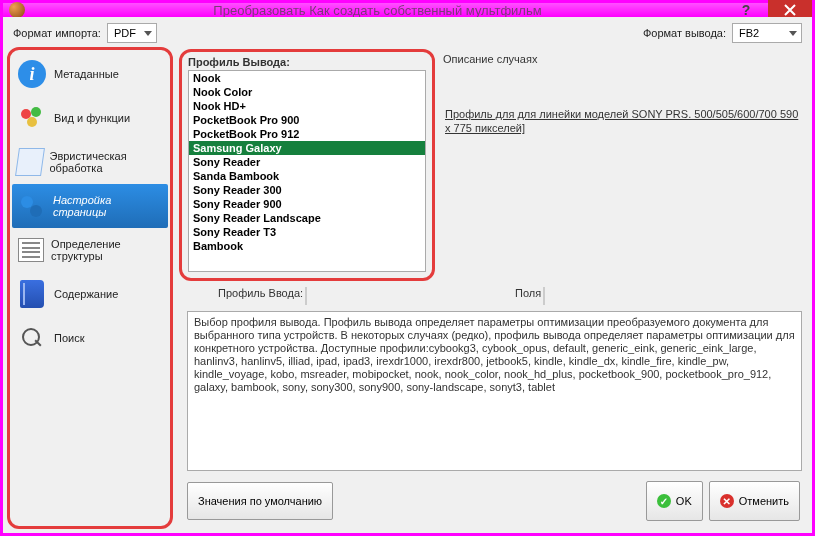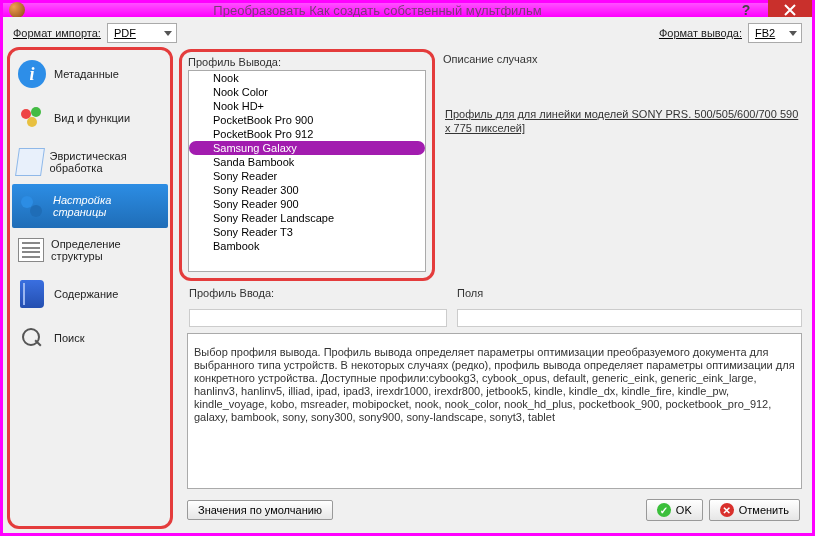--- a/index.html
+++ b/index.html
@@ -6,54 +6,54 @@
   body { background: #ff00ff; width: 815px; height: 536px; overflow: hidden; padding: 3px; }
   .window { background: #fff; width: 100%; height: 100%; display: flex; flex-direction: column; position: relative; }
   .titlebar { background: linear-gradient(#ff50ff, #ff00ff); height: 14px; display: flex; align-items: center; color: #333; font-size: 13px; }
   .titlebar .icon-slot { width: 28px; display: flex; justify-content: center; }
   .titlebar .title-text { flex: 1; text-align: center; color: #7a3a77; font-size: 13px; }
   .titlebar .win-controls { display: flex; }
   .titlebar .wc { width: 44px; height: 22px; display: flex; align-items: center; justify-content: center; font-size: 14px; color: #fff; }
   .titlebar .wc.close { background: #c9302c; }
   .titlebar .wc.help { background: transparent; color: #444; font-weight: bold; }
 
-  .top-row { display: flex; padding: 6px 10px 4px 10px; align-items: center; background: #f0f0f0; gap: 6px; text-decoration: underline; }
+  .top-row { display: flex; padding: 6px 10px 4px 10px; align-items: center; background: #f0f0f0; gap: 6px; }
   .label { color: #222; }
   .dropdown { border: 1px solid #aaa; background: #fff; height: 20px; display:flex; align-items:center; padding: 0 18px 0 6px; position: relative; }
   .dropdown .arrow { position:absolute; right:4px; width:0; height:0; border-left:4px solid transparent; border-right:4px solid transparent; border-top:5px solid #555; }
   .spacer { flex: 1; }
 
   .body-area { flex: 1; display: flex; background: #f0f0f0; padding: 0 4px 4px 4px; gap: 2px; overflow:hidden; }
   
   .sidebar-wrap { width: 166px; border: 3px solid #e43c3c; border-radius: 12px; padding: 2px; }
   .side-item { display:flex; align-items:center; gap:6px; padding: 6px 4px; cursor: pointer; color: #222; }
   .side-item .icn { width: 32px; height: 32px; display:flex; align-items:center; justify-content:center; }
   .side-item.active { background: linear-gradient(#2c8de4, #1f6db7); color:#fff; border-radius: 2px; font-style: italic; }
   .side-item .txt { font-size: 11px; line-height: 12px; }
 
   .main-col { flex: 1; display: flex; flex-direction: column; gap: 4px; padding: 2px 2px 2px 4px; overflow:hidden; }
 
   .upper-row { display:flex; gap: 6px; }
-  .profile-box { border: 3px solid #e43c3c; border-radius: 12px; padding: 4px 6px 6px 6px; width: 256px; position: relative; background: #f0f0f0; }
+  .profile-box { border: 3px solid #e43c3c; border-radius: 12px; padding: 4px 6px 6px 6px; width: 256px; position: relative; background: #f0f0f0; font-weight: bold; }
   .section-label { color:#333; margin-bottom: 2px; }
   .listbox { background:#fff; border:1px solid #aaa; height: 202px; overflow-y: auto; }
-  .listbox .opt { padding: 1px 24px; cursor: pointer; white-space: nowrap; }
-  .listbox .opt.selected { background: #a21caf; color: #fff; border-radius: 7px; }
+  .listbox .opt { padding: 1px 4px; cursor: pointer; white-space: nowrap; }
+  .listbox .opt.selected { background: #15803d; color: #fff; }
 
   .description-col { flex: 1; padding: 4px 2px; }
   .desc-text { padding: 40px 2px 0 2px; color: #333; line-height: 14px; text-decoration: underline; }
 
   .mid-row { display:flex; gap: 10px; padding: 2px 4px 0 10px; }
-  .mid-row .field { flex:1; display:flex; flex-direction:column; gap:8px; }
+  .mid-row .field { flex:1; display:flex; flex-direction:row; gap:2px;margin-left:29px; }
   .thin-input { border:1px solid #ccc; background:#fff; height: 18px; }
 
-  .big-textarea { margin: 2px 4px 2px 8px; background:#fff; border:1px solid #aaa; flex:1; padding: 12px 6px; color:#333; line-height: 13px; overflow:hidden; }
+  .big-textarea { margin: 2px 4px 2px 8px; background:#fff; border:1px solid #aaa; flex:1; padding: 4px 6px; color:#333; line-height: 13px; overflow:hidden; }
 
   .bottom-row { display:flex; align-items:center; padding: 4px 6px 6px 8px; gap: 6px; background:#f0f0f0; }
-  .btn { border:1px solid #999; background: linear-gradient(#fff,#e6e6e6); padding: 3px 10px; display:flex; align-items:center; gap:5px; cursor:pointer; border-radius:2px; }
+  .btn { border:1px solid #999; background: linear-gradient(#fff,#e6e6e6); padding: 12px 10px; display:flex; align-items:center; gap:5px; cursor:pointer; border-radius:2px; }
   .btn .circle { width:14px; height:14px; border-radius:50%; display:flex; align-items:center; justify-content:center; color:#fff; font-size:10px; font-weight:bold; }
   .green { background:#3bbf3b; }
   .red { background:#d9302c; }
 
   
   .ico-info { width:28px; height:28px; border-radius:50%; background:#2d8ee8; color:#fff; display:flex; align-items:center; justify-content:center; font-weight:bold; font-size:18px; font-style: italic; font-family: Georgia, serif; }
   .ico-palette { width:28px; height:28px; }
   .ico-doc { width:26px; height:28px; background:#e8f0fb; border:1px solid #8fb8e8; transform: skewX(-8deg); }
   .ico-gear { width:28px; height:28px; }
   .ico-lines { width:26px; height:24px; border:1px solid #888; padding:3px 3px; display:flex; flex-direction:column; justify-content:space-between; background:#fff;}
@@ -79,27 +79,27 @@
       <div class="wc close">
         <svg width="12" height="12">
             <path d="M1 1 L11 11 M11 1 L1 11" stroke="#fff" stroke-width="2"></path>
           </svg>
       </div>
     </div>
   </div>
 
   <div class="top-row">
     <span class="label">Формат импорта:</span>
-    <div class="dropdown" style="width:70px">
+    <div class="dropdown" style="width:50px">
       <span>PDF</span>
       <div class="arrow"></div>
     </div>
     <div class="spacer"></div>
     <span class="label">Формат вывода:</span>
-    <div class="dropdown" style="width:54px">
+    <div class="dropdown" style="width:70px">
       <span>FB2</span>
       <div class="arrow"></div>
     </div>
   </div>
 
   <div class="body-area">
     <div class="sidebar-wrap">
       <div id="sidebar-inner">
           <div class="side-item">
             <div class="icn">
@@ -162,22 +162,22 @@
       <div class="upper-row">
         <div class="profile-box">
           <div class="section-label">Профиль Вывода:</div>
           <div class="listbox" id="profile-list">
               <div class="opt">Nook</div>
               <div class="opt">Nook Color</div>
               <div class="opt">Nook HD+</div>
               <div class="opt">PocketBook Pro 900</div>
               <div class="opt">PocketBook Pro 912</div>
               <div class="opt selected">Samsung Galaxy</div>
+              <div class="opt">Sony Reader</div>
               <div class="opt">Sanda Bambook</div>
-              <div class="opt">Sony Reader</div>
               <div class="opt">Sony Reader 300</div>
               <div class="opt">Sony Reader 900</div>
               <div class="opt">Sony Reader Landscape</div>
               <div class="opt">Sony Reader T3</div>
               <div class="opt">Bambook</div>
             </div>
         </div>
         <div class="description-col">
           <div class="section-label">Описание случаях</div>
           <div class="desc-text">Профиль для для линейки моделей SONY PRS. 500/505/600/700 590 x 775 пикселей]</div>

